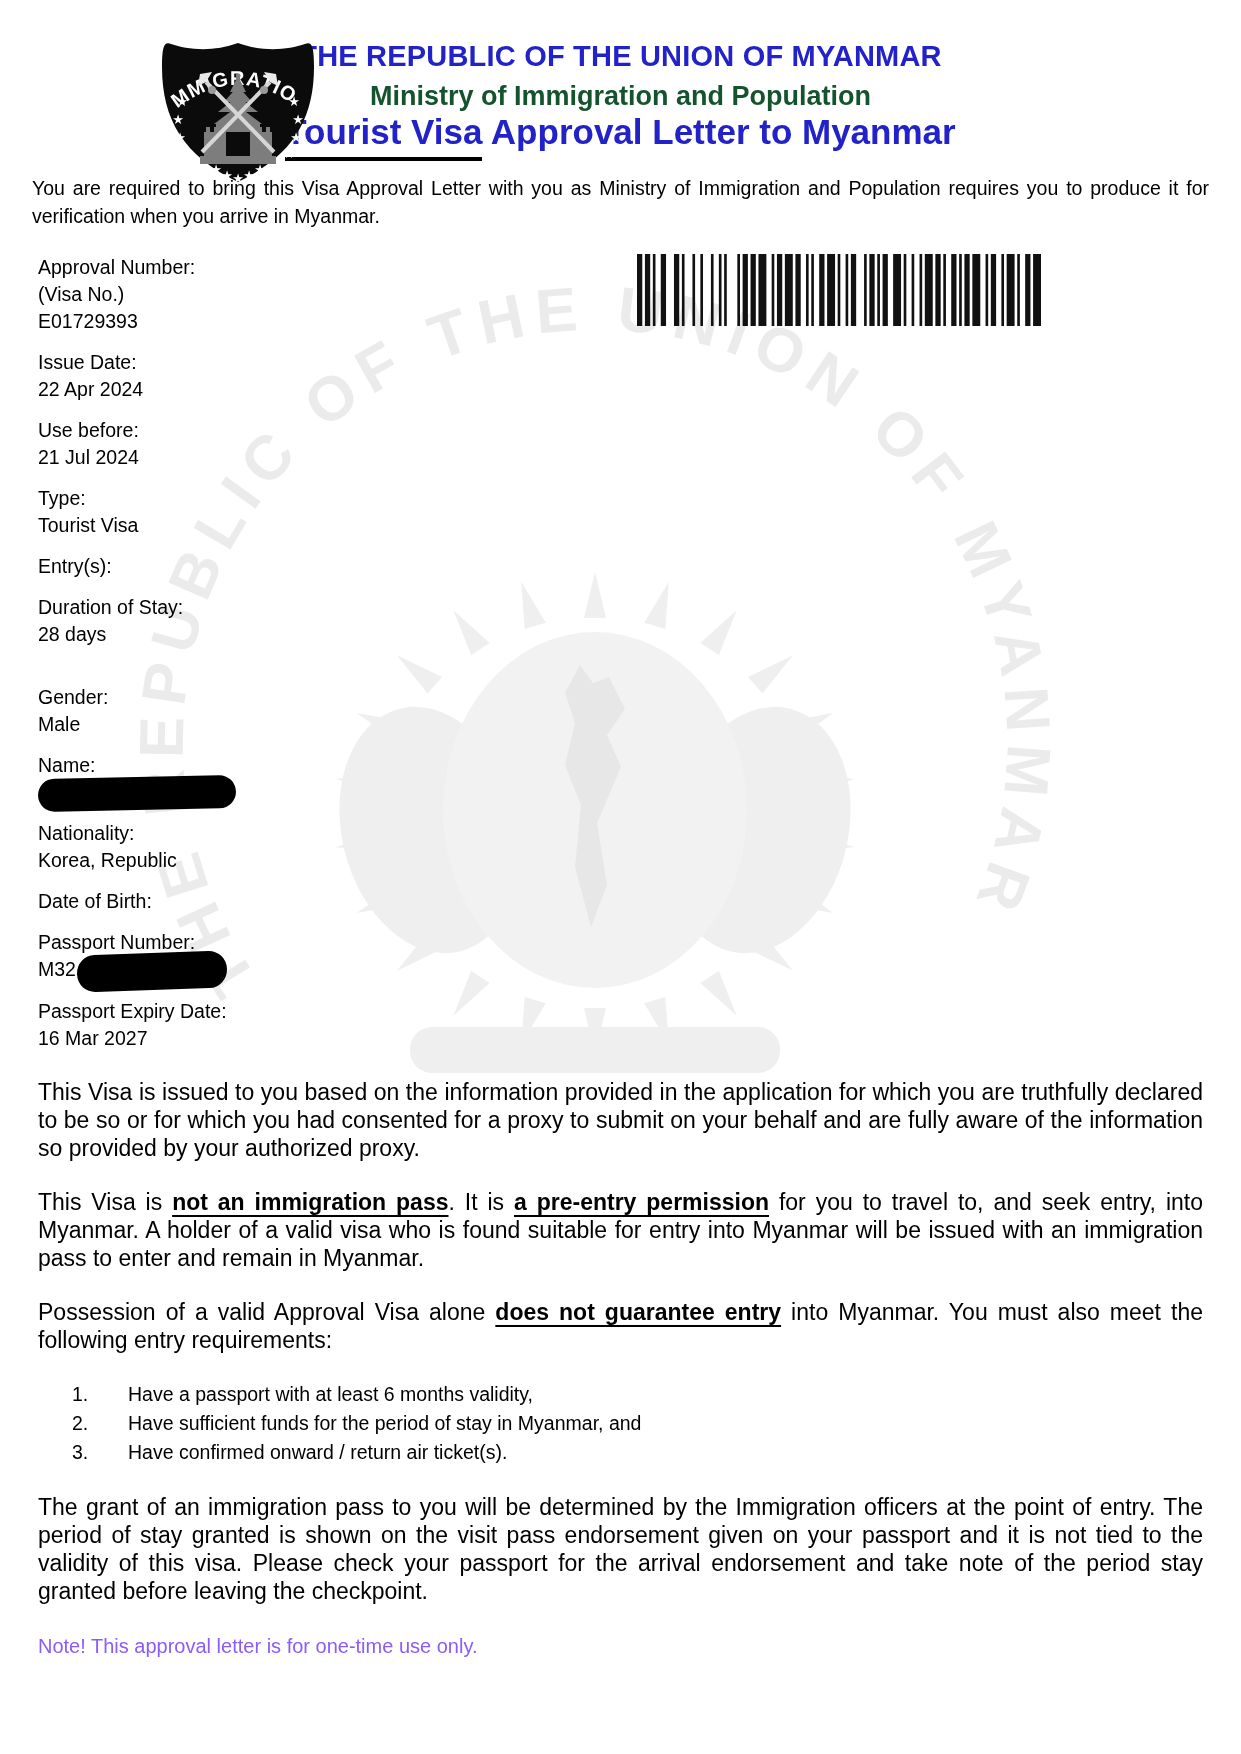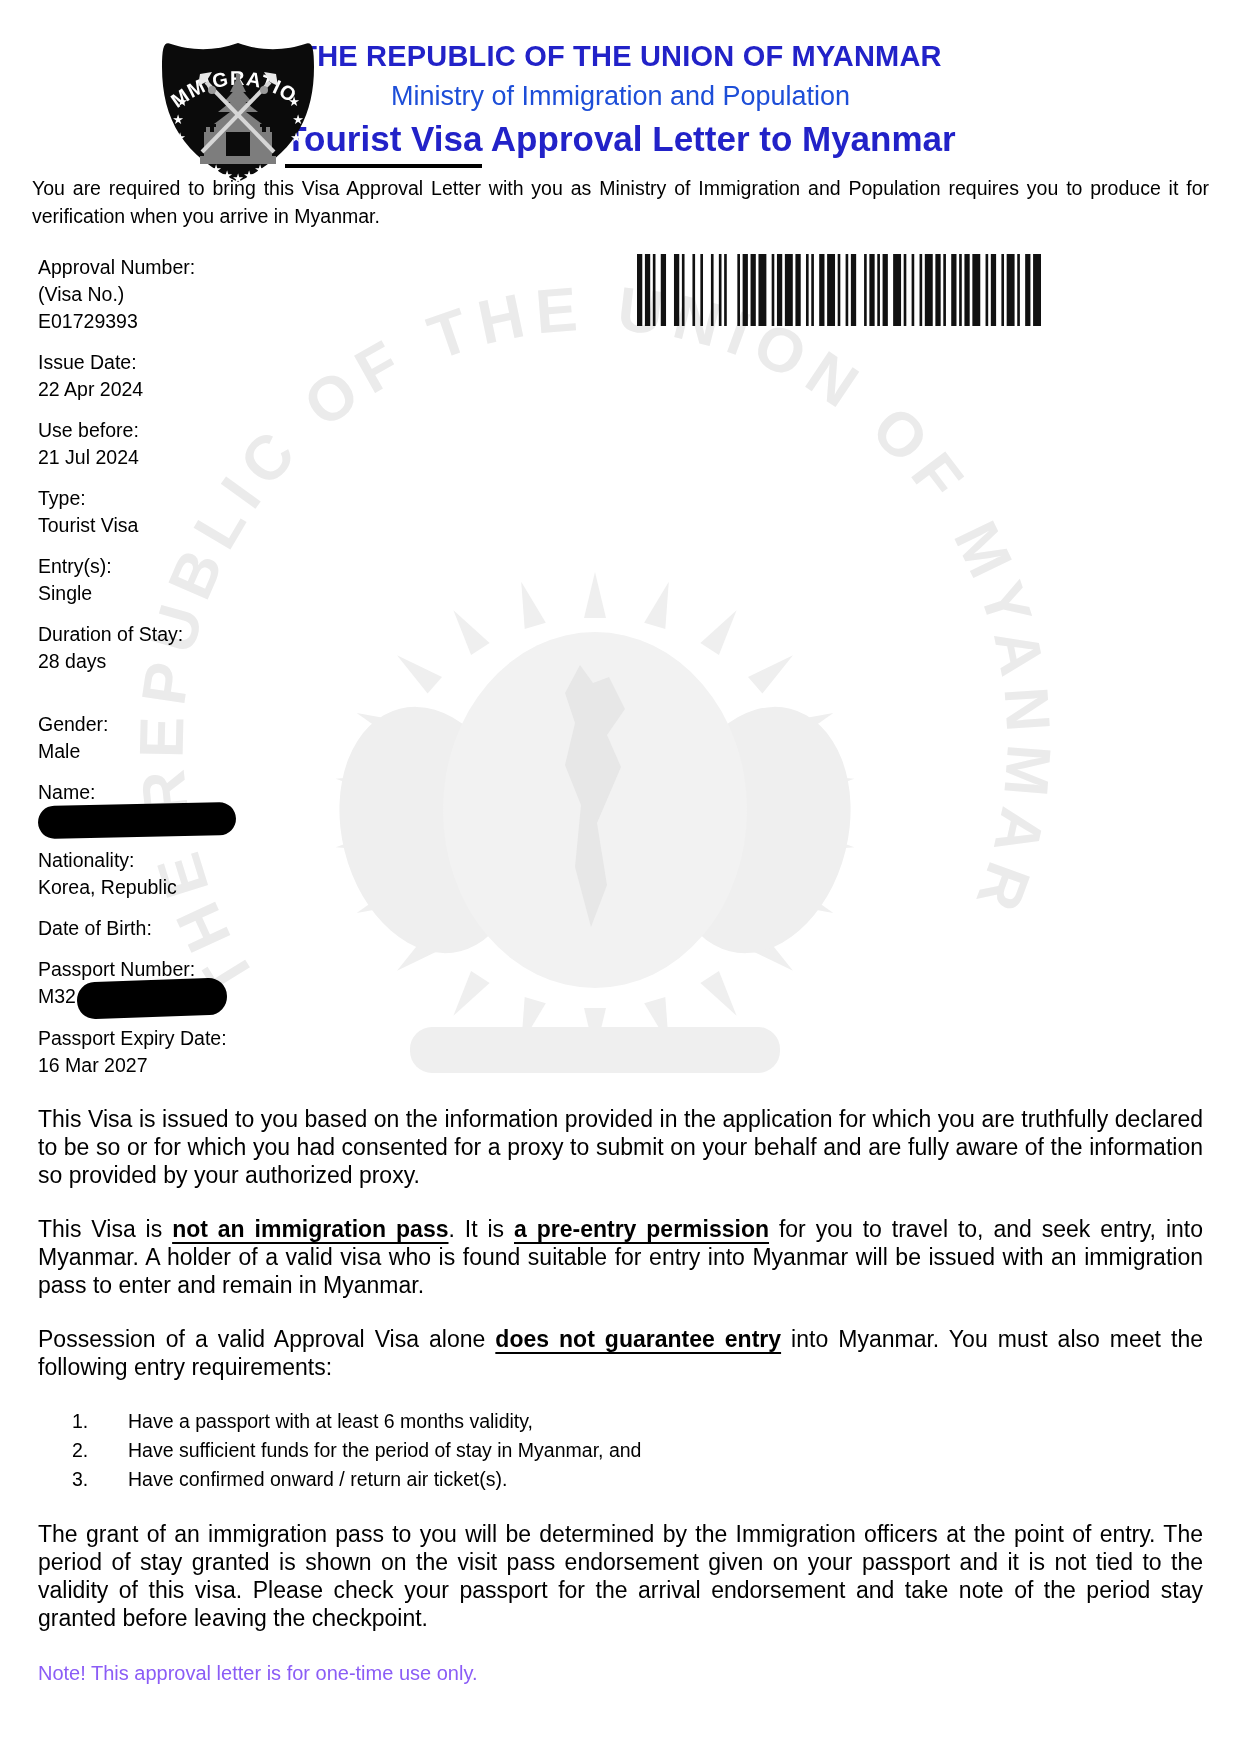--- a/index.html
+++ b/index.html
@@ -6,21 +6,21 @@
   .page{width:1241px;height:1754px;position:relative;background:#ffffff;margin:0 auto;
         font-family:"Liberation Sans",sans-serif;color:#000;overflow:hidden;}
   .wm{position:absolute;left:125px;top:265px;z-index:0;}
   .content{position:absolute;inset:0;z-index:1;}
 
   
   .header{position:relative;height:158px;}
   .emblem{position:absolute;left:152px;top:34px;width:172px;height:152px;}
   .titles{text-align:center;padding-top:40px;}
   .t1{font-size:29px;font-weight:bold;color:#2222c8;letter-spacing:0.2px;margin-bottom:8px;}
-  .t2{font-size:27px;font-weight:normal;color:#1d4ed8;margin-bottom:7px;}
+  .t2{font-size:27px;font-weight:bold;color:#14532d;}
   .t3{font-size:35px;font-weight:bold;color:#2222c8;}
   .t3 .u-black{border-bottom:4px solid #000;padding-bottom:6px;}
 
   
   .intro{margin:16px 32px 0;font-size:19.5px;line-height:28px;text-align:justify;}
   .fields{position:relative;margin:24px 38px 0;}
   .barcode{position:absolute;left:599px;top:0;width:404px;height:72px;}
   .frow{display:flex;margin-bottom:14px;font-size:19.5px;line-height:27px;flex-direction:column;}
   .flabel{width:228px;flex:none;}
   .fvalue{flex:1;}
@@ -210,21 +210,20 @@
       <div class="frow">
         <div class="flabel">Use before:</div>
         <div class="fvalue">21 Jul 2024</div>
       </div>
       <div class="frow">
         <div class="flabel">Type:</div>
         <div class="fvalue">Tourist Visa</div>
       </div>
       <div class="frow">
         <div class="flabel">Entry(s):</div>
-        <div class="fvalue">Single</div>
       </div>
       <div class="frow">
         <div class="flabel">Duration of Stay:</div>
         <div class="fvalue">28 days</div>
       </div>
 
       <div class="group-gap"></div>
 
       <div class="frow">
         <div class="flabel">Gender:</div>

